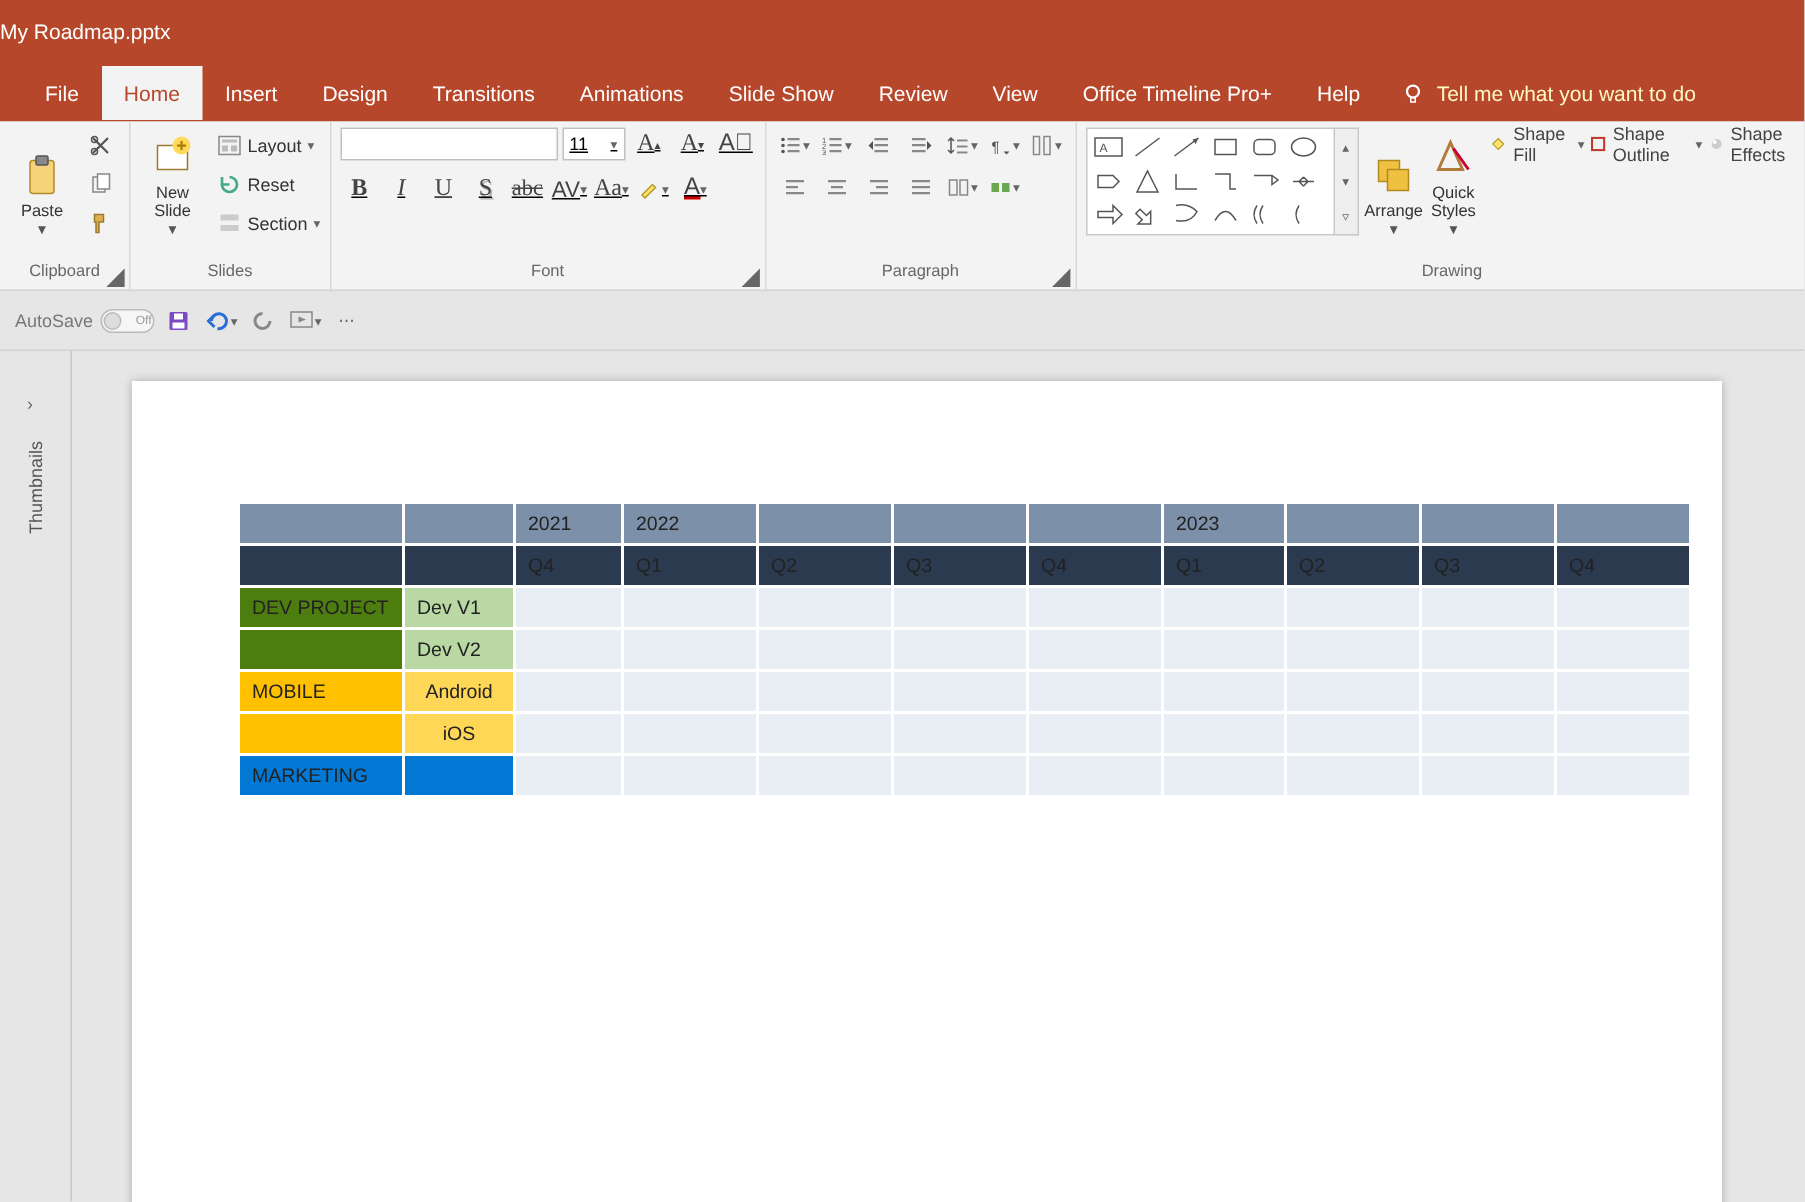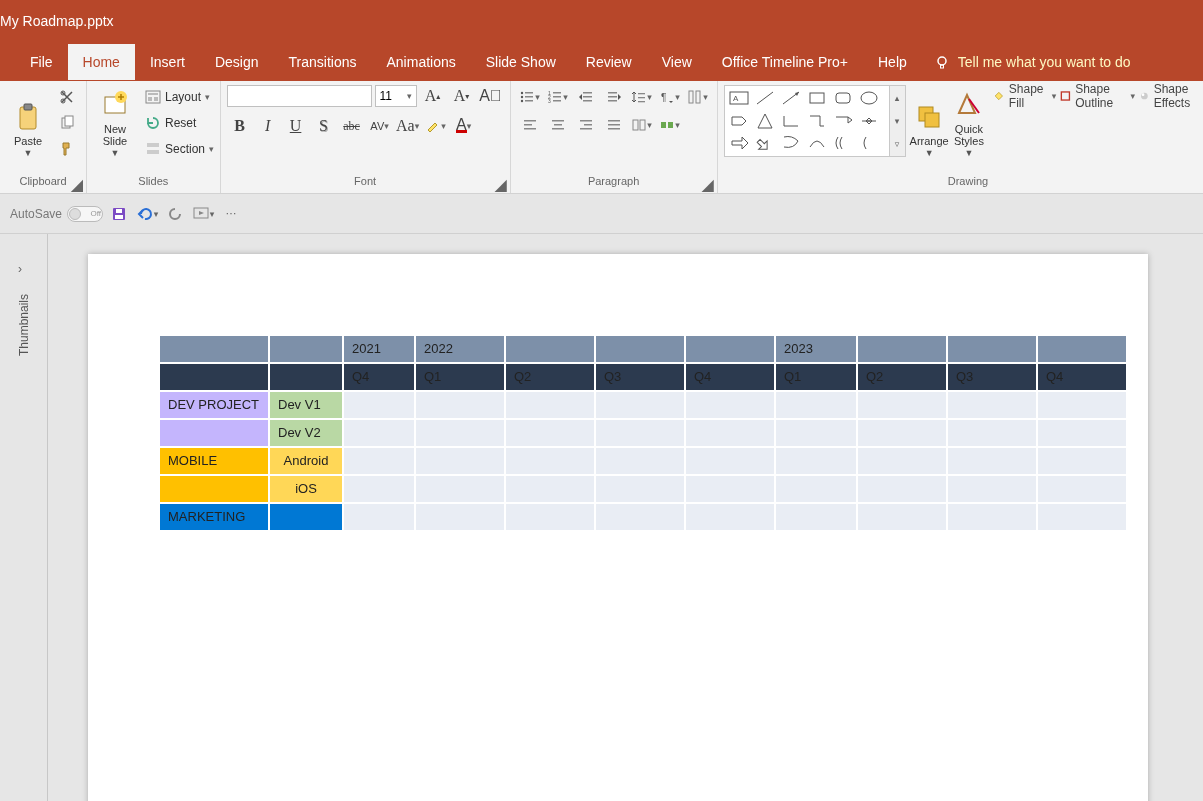--- a/index.html
+++ b/index.html
@@ -99,21 +99,21 @@
   .slides-btns .line { display:flex; align-items:center; gap:4px; font-size:12px; color:#333; cursor:pointer; height:24px;}
 
   .font-row { display:flex; align-items:center; gap:3px; }
   .font-name { width:145px; height:22px; border:1px solid #c0c0c0; background:#fff; }
   .font-size { width:42px; height:22px; border:1px solid #c0c0c0; background:#fff; font-size:12px; padding:2px 4px; display:flex; align-items:center;}
   .font-icons { display:flex; flex-wrap:wrap; gap:2px; margin-top:4px; }
   .font-icon { width:26px; height:22px; display:inline-flex; align-items:center; justify-content:center; cursor:pointer; color:#444; font-family:"Times New Roman",serif;}
   .font-icon.bold{font-weight:bold;}
   .font-icon.italic{font-style:italic;}
   .font-icon.underline{text-decoration:underline;}
-  .font-icon.strike{text-decoration:line-through; font-size:12px;}
+  .font-icon.strike{text-decoration:line-through; font-size:15px;}
 
   .para-rows{display:flex;flex-direction:column;gap:6px;}
   .para-row{display:flex;gap:2px;}
 
   .shapes-gallery{ width:166px; height:72px; border:1px solid #c8c8c8; background:#fff; display:flex; flex-wrap:wrap; padding:2px; gap:2px; overflow:hidden;}
   .shape-cell{ width:24px; height:20px; display:inline-flex; align-items:center;justify-content:center; cursor:pointer; color:#454545;}
   .shape-scroll{ width:16px; height:72px; background:#eee; border:1px solid #c8c8c8; border-left:none; display:flex; flex-direction:column;}
   .shape-scroll div{ flex:1; display:flex; align-items:center; justify-content:center; cursor:pointer; color:#666; font-size:9px;}
 
   .shape-style-list{display:flex;flex-direction:row;gap:4px; font-size:12px;color:#444; margin-left:4px;}
@@ -155,21 +155,21 @@
   .slide{
     width:1060px; height:648px; background:#fff; box-shadow:0 0 6px rgba(0,0,0,.25);
     position:relative; padding:80px 0 0 0;
   }
 
   table.roadmap{ border-collapse:separate; border-spacing:2px; margin-left:70px; table-layout:fixed; width:950px;}
   table.roadmap td{ height:26px; font-size:13px; padding:5px 8px; vertical-align:top; color:#222;}
   .year-cell{ background:#7d90a9; color:#fff;}
   .q-cell{ background:#2c3a4f; color:#fff;}
   .body-cell{ background:#e9edf4;}
-  .row-dev-a{ background:#c4b5fd; }
+  .row-dev-a{ background:#4d7c0f; }
   .row-dev-b{ background:#b9d8a4; }
   .row-mob-a{ background:#ffc000; }
   .row-mob-b{ background:#ffd757;text-align:center; }
   .row-mkt  { background:#0078d4; color:#fff;}
   .tall td{ height:50px;}
   .xtall td{ height:100px;}
 
   .arrow-down{ font-size:9px; color:#666;}
 </style>
 </head>
@@ -276,41 +276,41 @@
             </svg>
           <span>Section</span>
             <span class="arrow-down">▾</span>
         </div>
       </div>
     </div>
     <div class="group-label">Slides</div>
   </div>
 
   <div class="ribbon-group" style="width:296px">
-    <div class="group-body" style="flex-direction:column; align-items:flex-start;">
+    <div class="group-body" style="flex-direction:column; align-items:flex-start;text-decoration:underline;">
       <div class="font-row">
         <div class="font-name"></div>
         <div class="font-size">
             <span>11</span>
             <span class="arrow-down" style="margin-left:auto">▾</span>
           </div>
         <div class="font-icon" title="Increase">A<span style="font-size:8px;vertical-align:super">▴</span></div>
         <div class="font-icon">A<span style="font-size:8px;vertical-align:super">▾</span></div>
         <div class="font-icon">
             <span>A⃠</span>
           </div>
       </div>
       <div class="font-icons">
         <div class="font-icon bold">B</div>
         <div class="font-icon italic">I</div>
         <div class="font-icon underline">U</div>
         <div class="font-icon" style="text-shadow:1px 1px 0 #aaa">S</div>
         <div class="font-icon strike">abc</div>
         <div class="font-icon">
-            <span style="font-size:11px">AV</span>
+            <span style="font-size:15px">AV</span>
             <span class="arrow-down">▾</span>
           </div>
         <div class="font-icon">Aa<span class="arrow-down">▾</span></div>
         <div class="font-icon">
             <svg width="16" height="16" viewBox="0 0 16 16">
               <path d="M3 12 L10 5 L12 7 L5 14 Z" fill="#ffe36a" stroke="#b59a2a"></path>
             </svg>
             <span class="arrow-down">▾</span>
           </div>
         <div class="font-icon">

